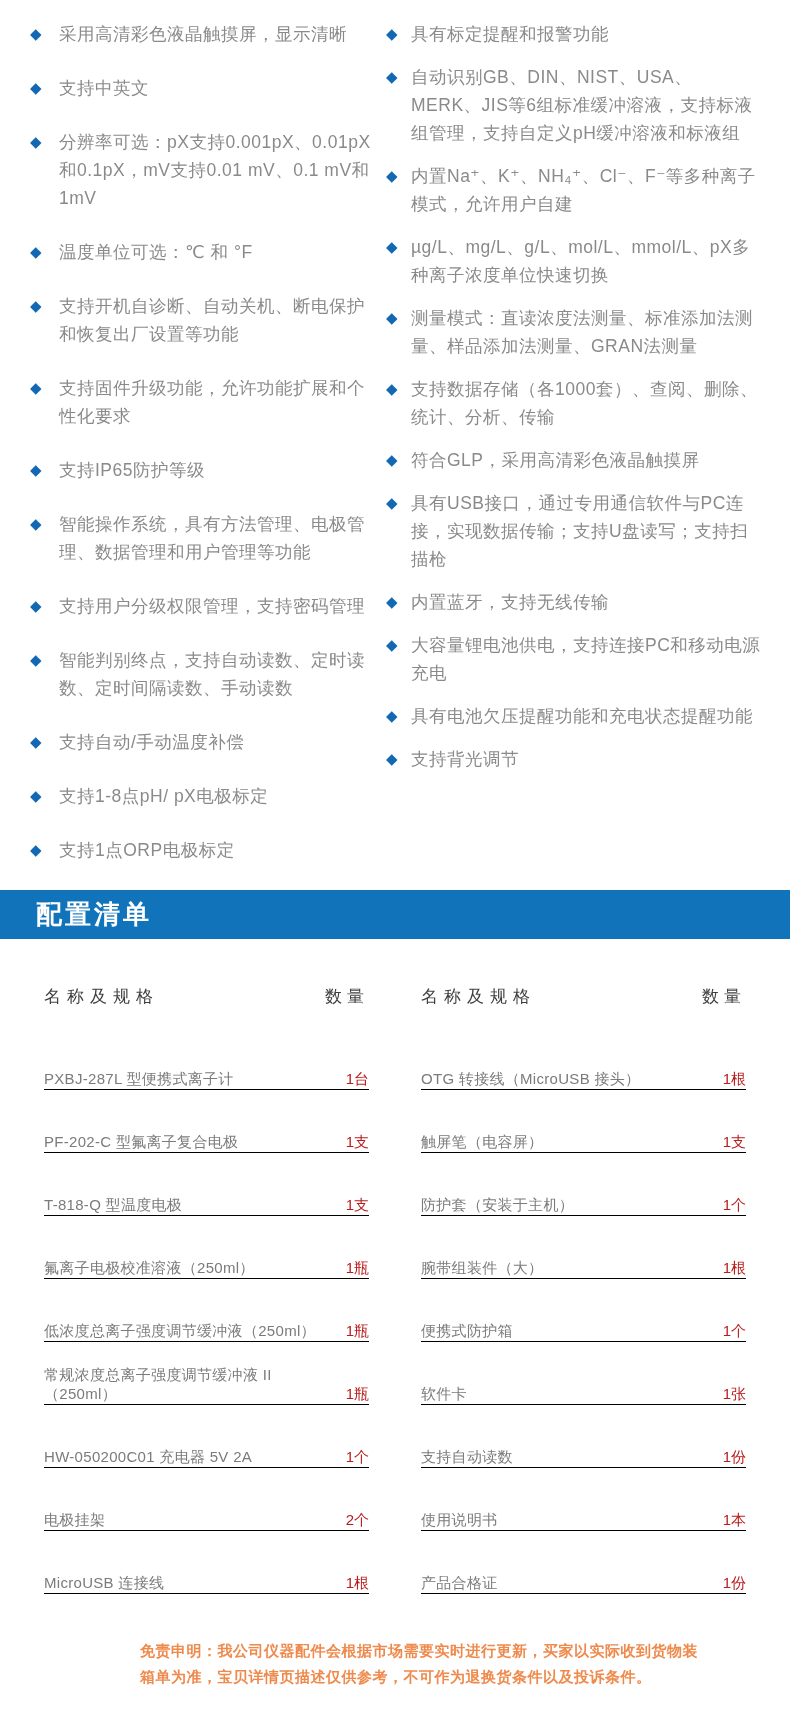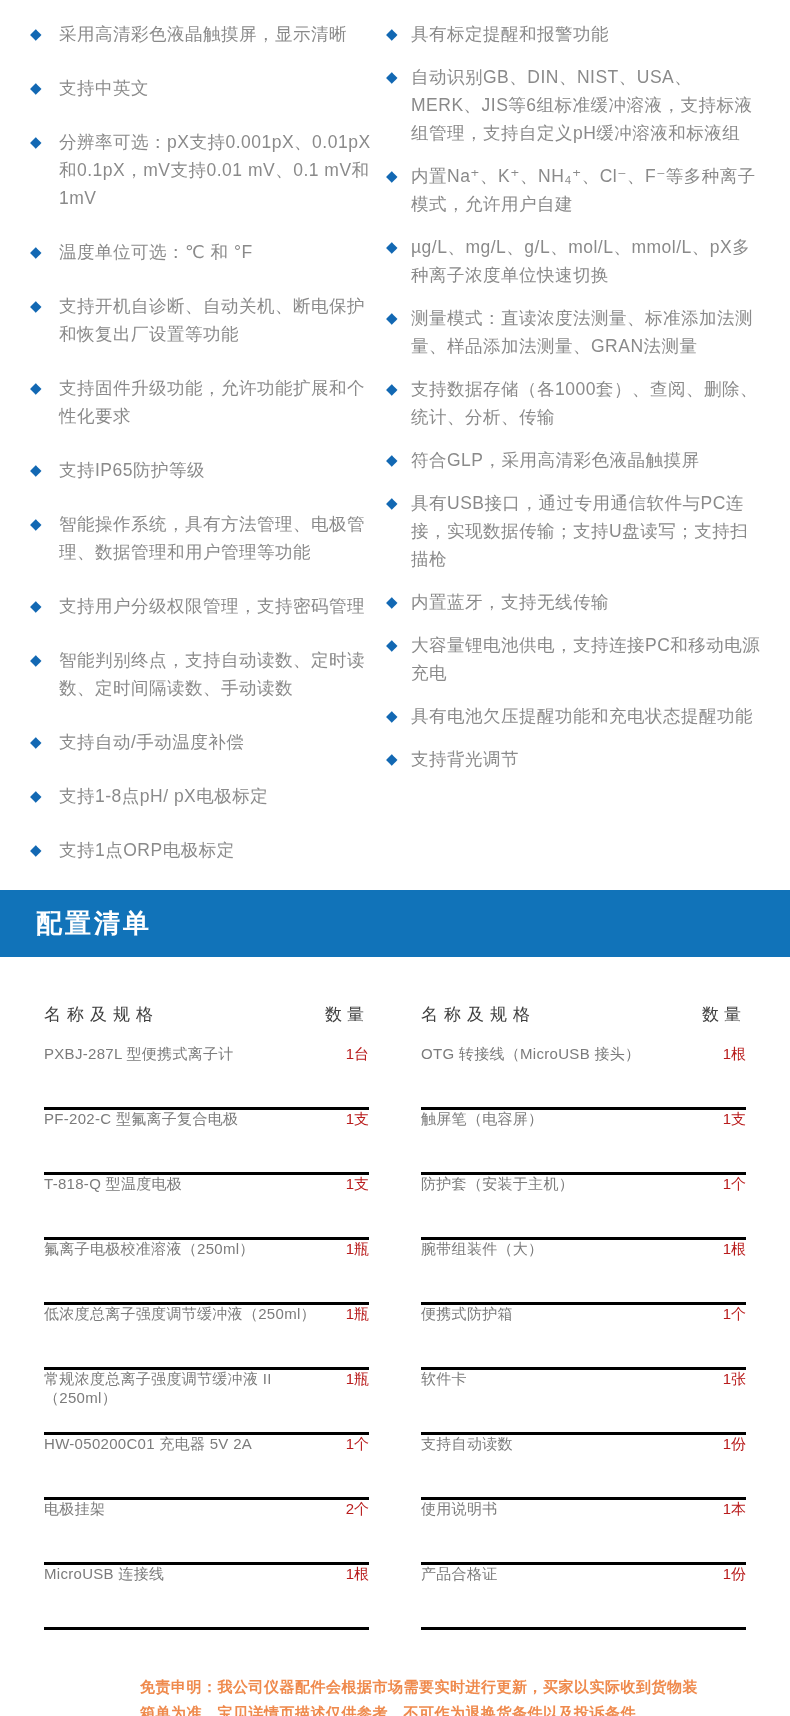--- a/index.html
+++ b/index.html
@@ -12,30 +12,30 @@
   .fcol-left{width:350px;margin-right:6px;}
   .fcol-left .feat{margin-bottom:26px;}
   .fcol-right{flex:1;}
   .fcol-right .feat{margin-bottom:15px;}
   .feat{display:flex;align-items:flex-start;}
   .diamond{flex:0 0 14px;color:#1268b3;font-size:15px;line-height:28px;margin-right:15px;}
   .fcol-right .diamond{margin-right:11px;}
   .feat-text{color:#8a8a8a;font-size:17.5px;line-height:28px;letter-spacing:0.5px;}
 
   
-  .band{height:67px;background:#1173b9;display:flex;align-items:center;}
+  .band{height:49px;background:#1173b9;display:flex;align-items:center;}
   .band-title{color:#ffffff;font-size:26px;font-weight:bold;letter-spacing:3px;margin-left:36px;}
 
   
   .tables{display:flex;gap:52px;padding:0 44px;margin-top:26px;box-sizing:border-box;}
   .ctable{flex:1;}
   .thead{display:flex;justify-content:space-between;align-items:center;height:62px;}
   .th-name{color:#3f3f3f;font-size:17px;letter-spacing:6px;font-weight:500;}
   .th-qty{color:#3f3f3f;font-size:17px;letter-spacing:5px;font-weight:500;}
-  .trow{display:flex;justify-content:space-between;align-items:flex-start;height:62px;border-bottom:3px solid #000000;}
+  .trow{display:flex;justify-content:space-between;align-items:flex-end;height:62px;border-bottom:1px solid #000000;}
   .tname{color:#7b7b7b;font-size:15px;letter-spacing:0.3px;}
   .tqty{color:#b91c1c;font-size:15px;white-space:nowrap;margin-left:18px;}
 
   
   .disclaimer{margin:44px 78px 0 140px;color:#ef8a4d;font-size:15px;font-weight:bold;line-height:26px;letter-spacing:0.5px;padding-bottom:20px;}
 </style>
 </head>
 <body>
 
 <div class="page">

